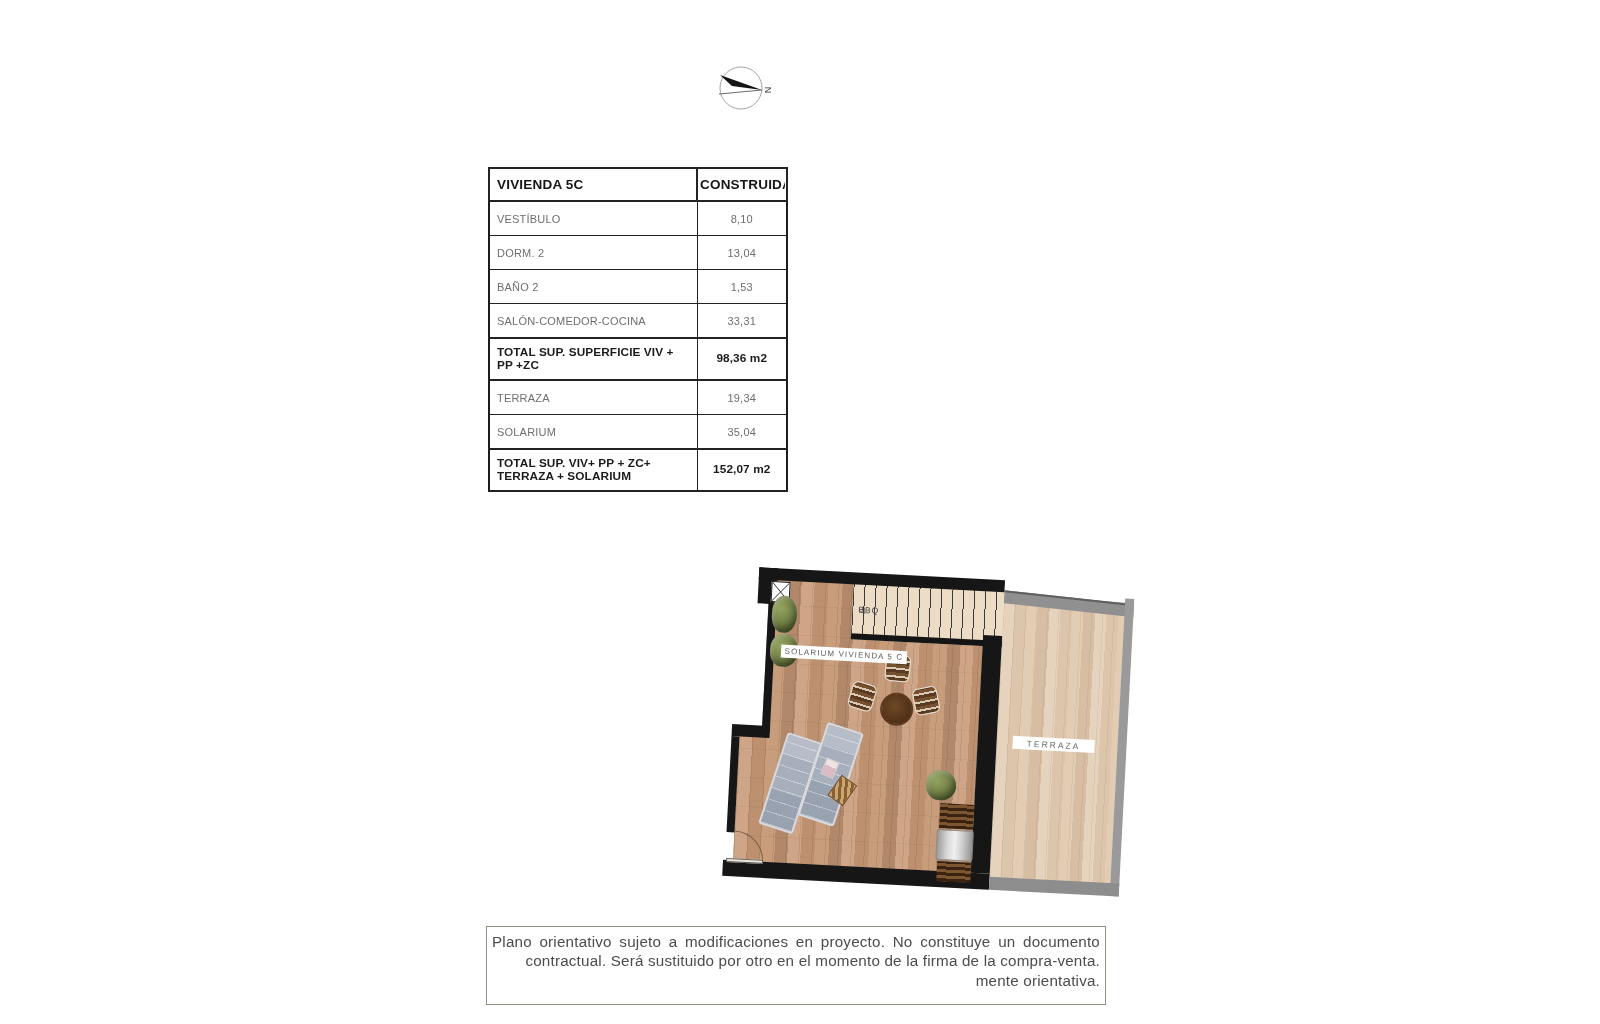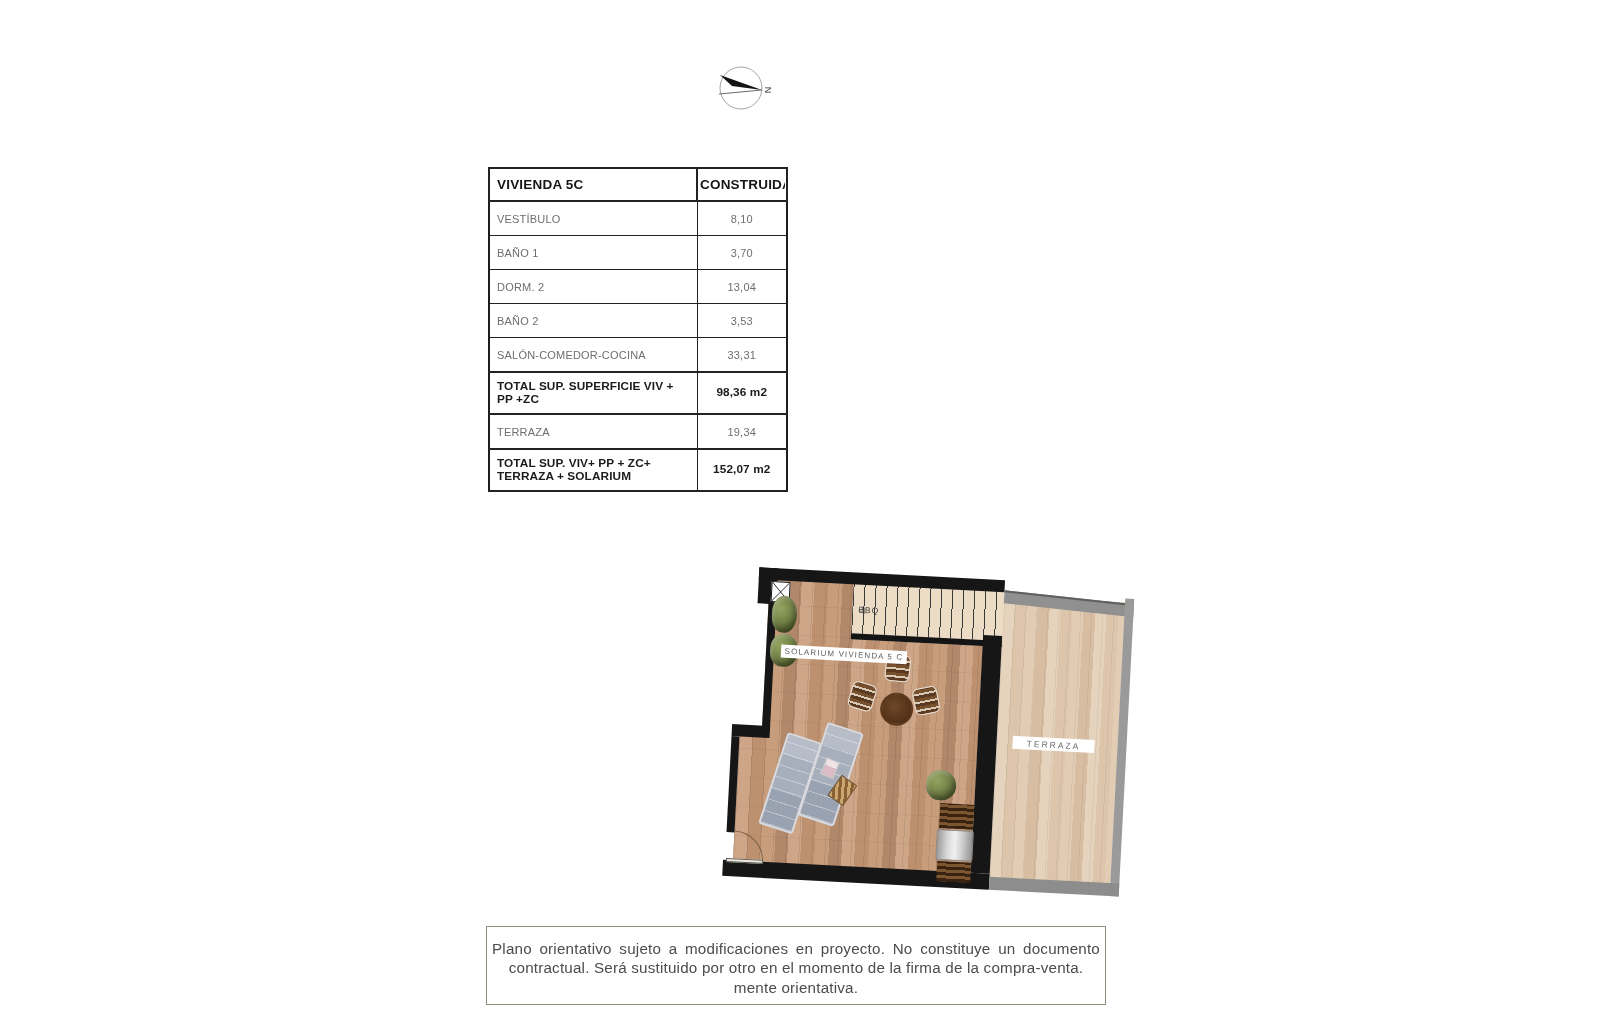--- a/index.html
+++ b/index.html
@@ -102,24 +102,24 @@
       linear-gradient(180deg,#b6bdc9 0 22%,#a7afbd 22% 62%,#99a2b1 62%);}
   .lounger1{left:60px;top:166px;width:36px;height:96px;transform:rotate(15deg);}
   .lounger2{left:99px;top:154px;width:38px;height:98px;transform:rotate(15deg);}
   .towel-pink{left:110px;top:188px;width:14px;height:18px;transform:rotate(20deg);
     background:linear-gradient(180deg,#efe3e6 0 40%,#dcbcc4 40%);border:1px solid #cfcfcf;}
   .towel-tan{left:121px;top:206px;width:19px;height:25px;transform:rotate(32deg);
     background:repeating-linear-gradient(60deg,#c9a76f 0 3px,#8a5f33 3px 6px);border:1px solid #6e4d2a;}
 
   
   #disclaimer{position:absolute;left:486px;top:926px;width:620px;height:79px;
-    border:1px solid #8f8f80;box-sizing:border-box;padding:12px 5px 0 5px;
+    border:1px solid #8f8f80;box-sizing:border-box;padding:5px 5px 0 5px;
     color:#4c4c4e;font-size:15.2px;line-height:19.4px;letter-spacing:.2px;}
   #disclaimer .just{text-align:justify;text-align-last:justify;}
-  #disclaimer .norm{text-align:center;}
+  #disclaimer .norm{text-align:right;}
 </style>
 </head>
 <body>
 
 <div id="page">
 
   <svg id="north" viewBox="0 0 56 52">
     <circle cx="25" cy="26" r="21" fill="none" stroke="#a5a5a5" stroke-width="1"></circle>
     <polygon points="4,13 46,28 16,24" fill="#141414"></polygon>
     <line x1="3" y1="32" x2="46" y2="28" stroke="#5a5a5a" stroke-width="0.9"></line>
@@ -130,42 +130,42 @@
     <tbody>
       <tr class="hdr">
         <td class="c-label">VIVIENDA 5C</td>
         <td class="c-val">CONSTRUIDA</td>
       </tr>
       <tr class="reg">
         <td class="c-label">VESTÍBULO</td>
         <td class="c-val">8,10</td>
       </tr>
       <tr class="reg">
-        <td class="c-label">BAÑO 1</td>
-        <td class="c-val">3,70</td>
-      </tr>
-      <tr class="reg">
         <td class="c-label">DORM. 2</td>
         <td class="c-val">13,04</td>
       </tr>
       <tr class="reg">
         <td class="c-label">BAÑO 2</td>
-        <td class="c-val">3,53</td>
+        <td class="c-val">1,53</td>
       </tr>
       <tr class="reg">
         <td class="c-label">SALÓN-COMEDOR-COCINA</td>
         <td class="c-val">33,31</td>
       </tr>
       <tr class="total">
         <td class="c-label">TOTAL SUP. SUPERFICIE VIV + PP +ZC</td>
         <td class="c-val">98,36 m2</td>
       </tr>
       <tr class="reg">
         <td class="c-label">TERRAZA</td>
         <td class="c-val">19,34</td>
+      </tr>
+      <tr class="reg">
+        <td class="c-label">SOLARIUM</td>
+        <td class="c-val">35,04</td>
       </tr>
       <tr class="total">
         <td class="c-label">TOTAL SUP. VIV+ PP + ZC+ TERRAZA + SOLARIUM</td>
         <td class="c-val">152,07 m2</td>
       </tr>
     </tbody>
   </table>
 
   <div id="plan">
     <div class="sol-floor"></div>

